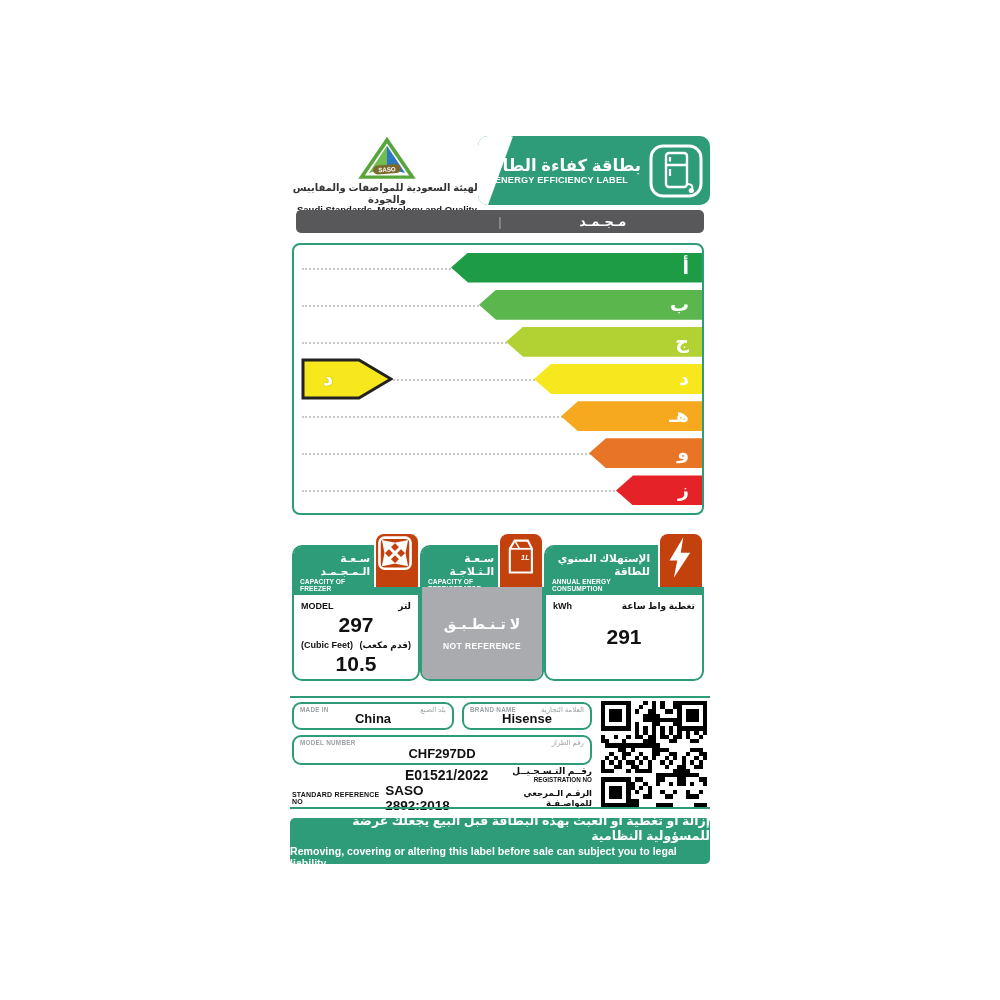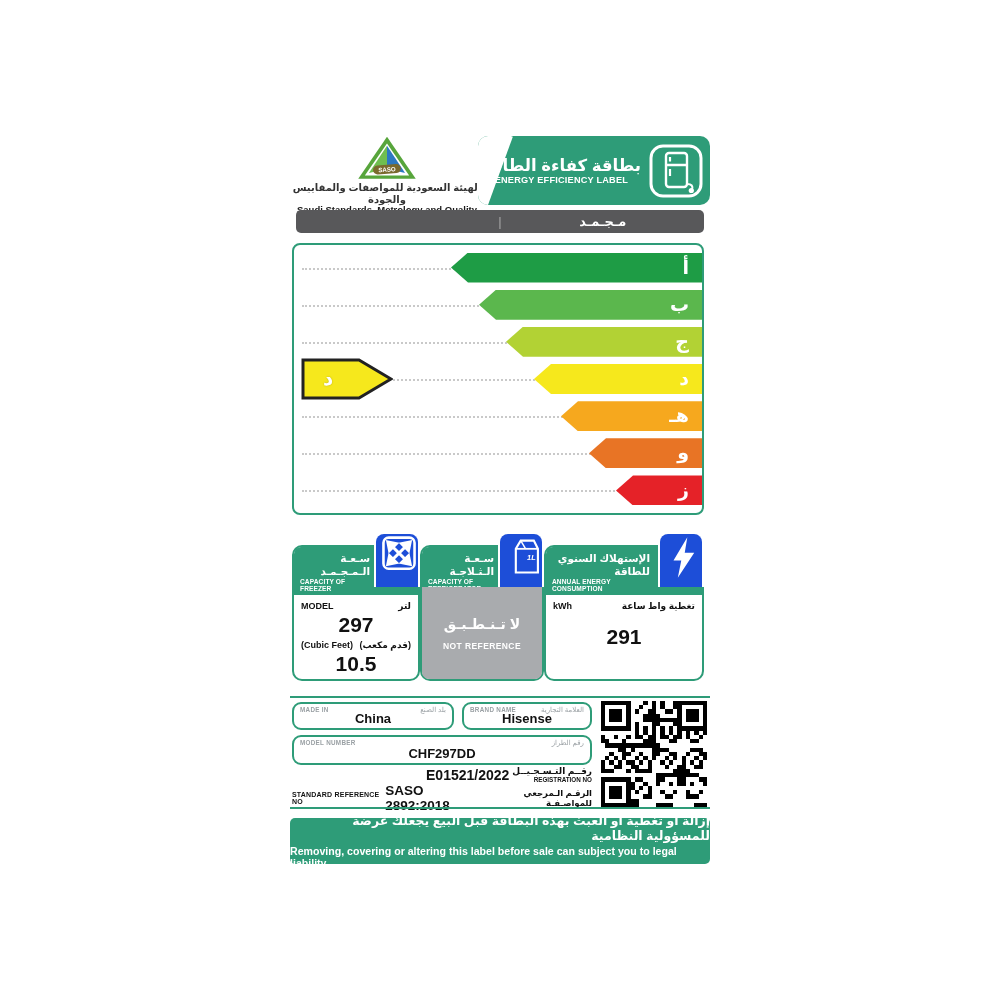--- a/index.html
+++ b/index.html
@@ -53,23 +53,23 @@
   .indicator{position:absolute;left:7px;top:50%;transform:translateY(-50%);width:92px;height:44px;}
   .ind-letter{position:absolute;left:22px;top:50%;transform:translateY(-56%);color:#fff;
           font-size:20px;font-weight:bold;text-shadow:0 0 2px rgba(0,0,0,.25);}
 
   
   .cap-row{position:absolute;top:409px;left:2px;width:412px;height:136px;display:flex;}
   .cap-box{position:relative;border:2px solid #2E9C78;border-radius:10px;background:#fff;}
   .cap-box.freezer{width:128px;}
   .cap-box.fridge{width:124px;}
   .cap-box.energy{flex:1;}
-  .cap-tab{position:absolute;top:-15px;right:-2px;width:46px;height:55px;background:#1d4ed8;
+  .cap-tab{position:absolute;top:-15px;right:-2px;width:46px;height:55px;background:#c2410c;
           border:2px solid #fff;border-bottom:none;border-radius:10px 10px 0 0;
-          display:flex;justify-content:flex-end;z-index:3;font-style:italic;}
+          display:flex;justify-content:flex-start;z-index:3;font-style:italic;}
   .cap-head{background:#2E9C78;color:#fff;border-radius:7px 7px 0 0;min-height:40px;
           padding:5px 48px 3px 6px;}
   .cap-box.energy .cap-head{padding-right:52px;}
   .cap-title-ar{font-size:10.5px;font-weight:bold;line-height:1.2;display:block;}
   .cap-title-en{font-size:6.6px;font-weight:bold;letter-spacing:.1px;display:block;margin-top:1px;}
   .cap-body{padding:6px 7px 4px;}
   .unit-row{display:flex;justify-content:space-between;align-items:baseline;font-size:9px;
           font-weight:bold;color:#111;}
   .big-val{text-align:center;font-size:21px;font-weight:bold;color:#111;margin:2px 0 3px;}
   .na-body{position:absolute;left:0;right:0;top:40px;bottom:0;background:#A9ABAE;
@@ -83,21 +83,21 @@
   .sep{position:absolute;left:0;width:420px;height:2px;background:#2E9C78;}
   .sep1{top:560px;} .sep2{top:671px;}
   .fieldbox{position:absolute;border:2px solid #2E9C78;border-radius:9px;background:#fff;}
   .fld-en{position:absolute;top:2px;left:6px;font-size:6.3px;font-weight:bold;color:#9aa0a4;letter-spacing:.3px;}
   .fld-ar{position:absolute;top:2px;right:6px;font-size:7px;color:#9aa0a4;}
   .fld-val{position:absolute;left:0;right:0;bottom:2px;text-align:center;font-size:13px;font-weight:bold;color:#111;}
   .box-made{top:566px;left:2px;width:162px;height:28px;}
   .box-brand{top:566px;left:172px;width:130px;height:28px;}
   .box-model{top:599px;left:2px;width:300px;height:30px;}
   .reg-row{position:absolute;top:631px;left:2px;width:300px;display:flex;justify-content:flex-end;
-          align-items:center;gap:3px;}
+          align-items:center;gap:24px;}
   .reg-val{font-size:14px;font-weight:bold;color:#111;}
   .reg-labels{text-align:right;line-height:1.1;}
   .reg-ar{font-size:9px;font-weight:bold;color:#111;display:block;}
   .reg-en{font-size:6.3px;font-weight:bold;color:#111;display:block;}
   .std-row{position:absolute;top:653px;left:2px;width:300px;height:18px;display:flex;
           align-items:center;justify-content:flex-start;}
   .std-en{font-size:7px;font-weight:bold;color:#111;letter-spacing:.2px;}
   .std-val{font-size:13.5px;font-weight:bold;color:#111;}
   .std-ar{font-size:8.5px;font-weight:bold;color:#111;}
   .qr-box{position:absolute;top:565px;left:311px;width:106px;height:106px;}

